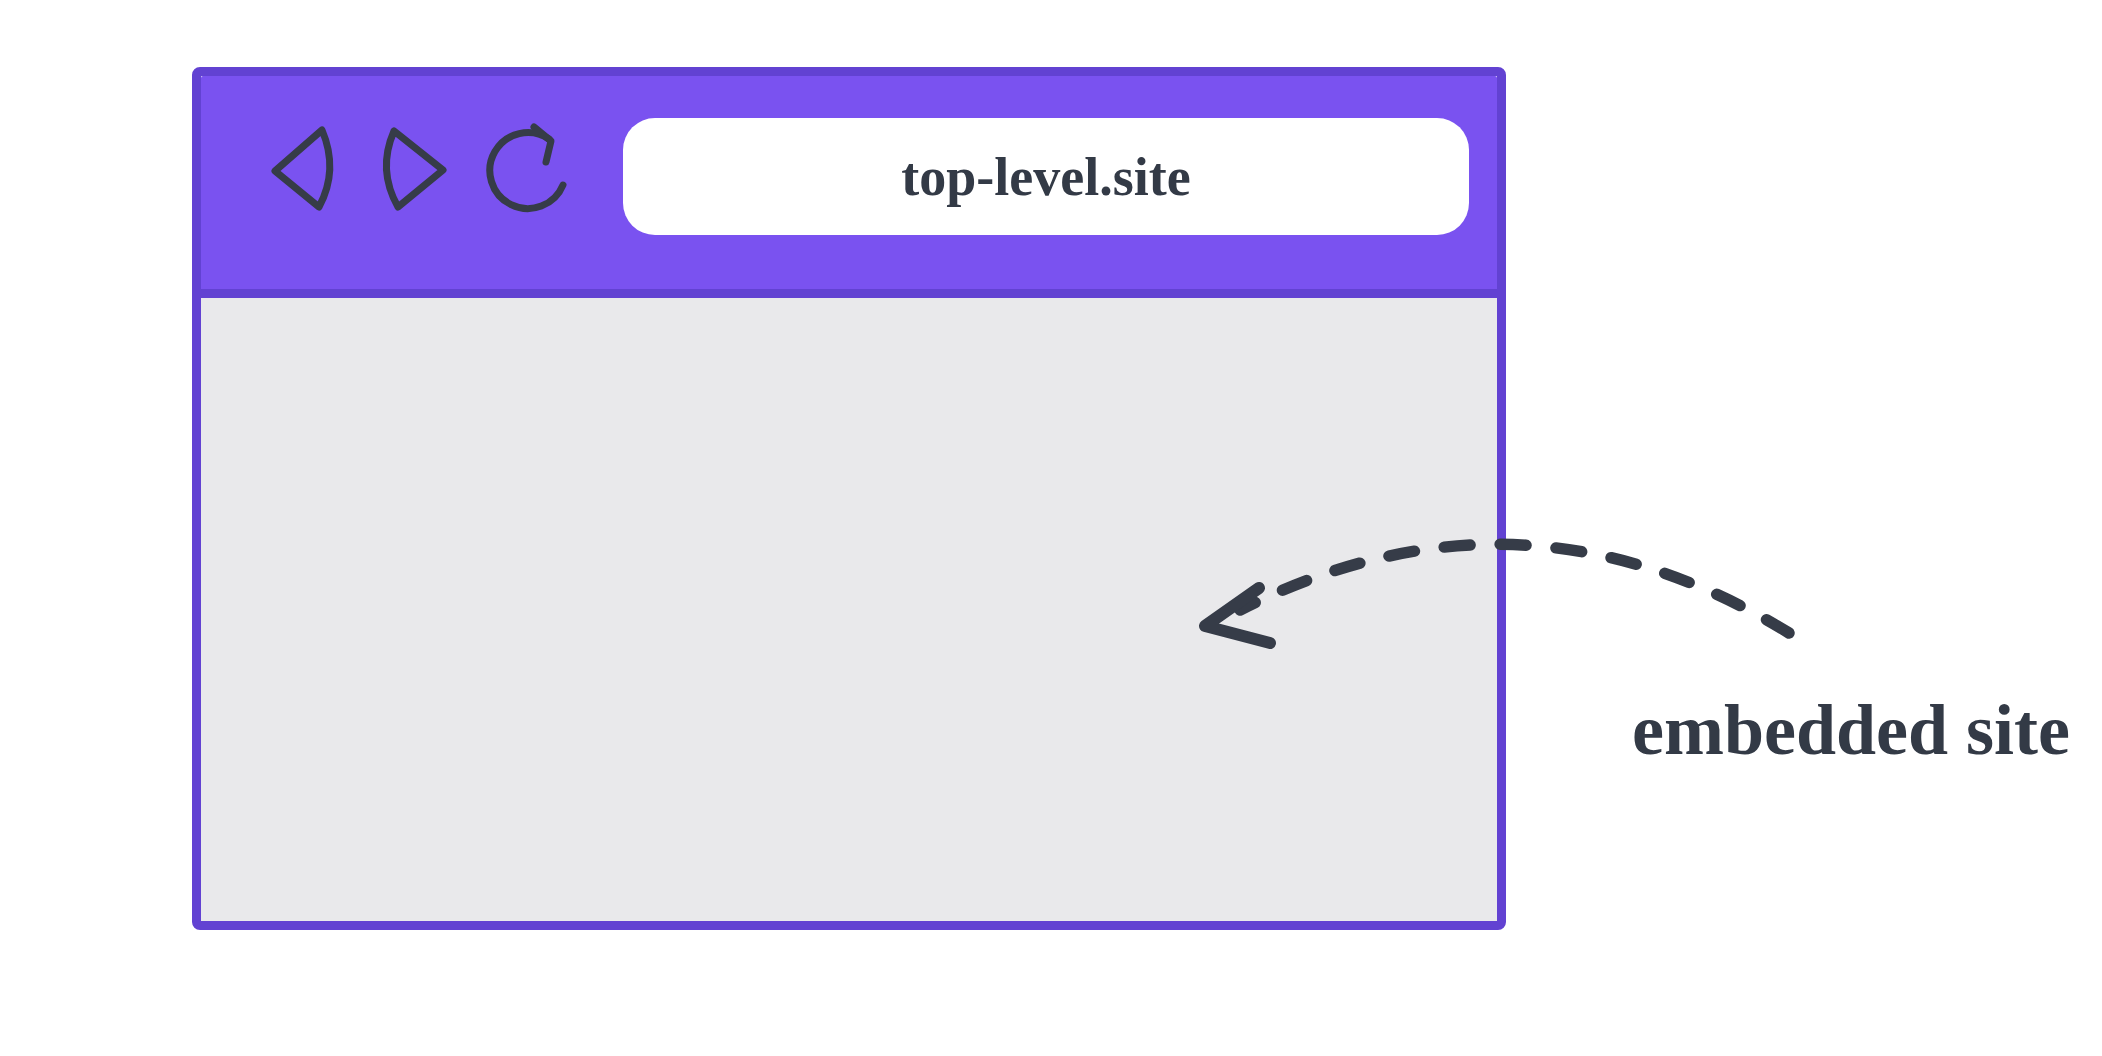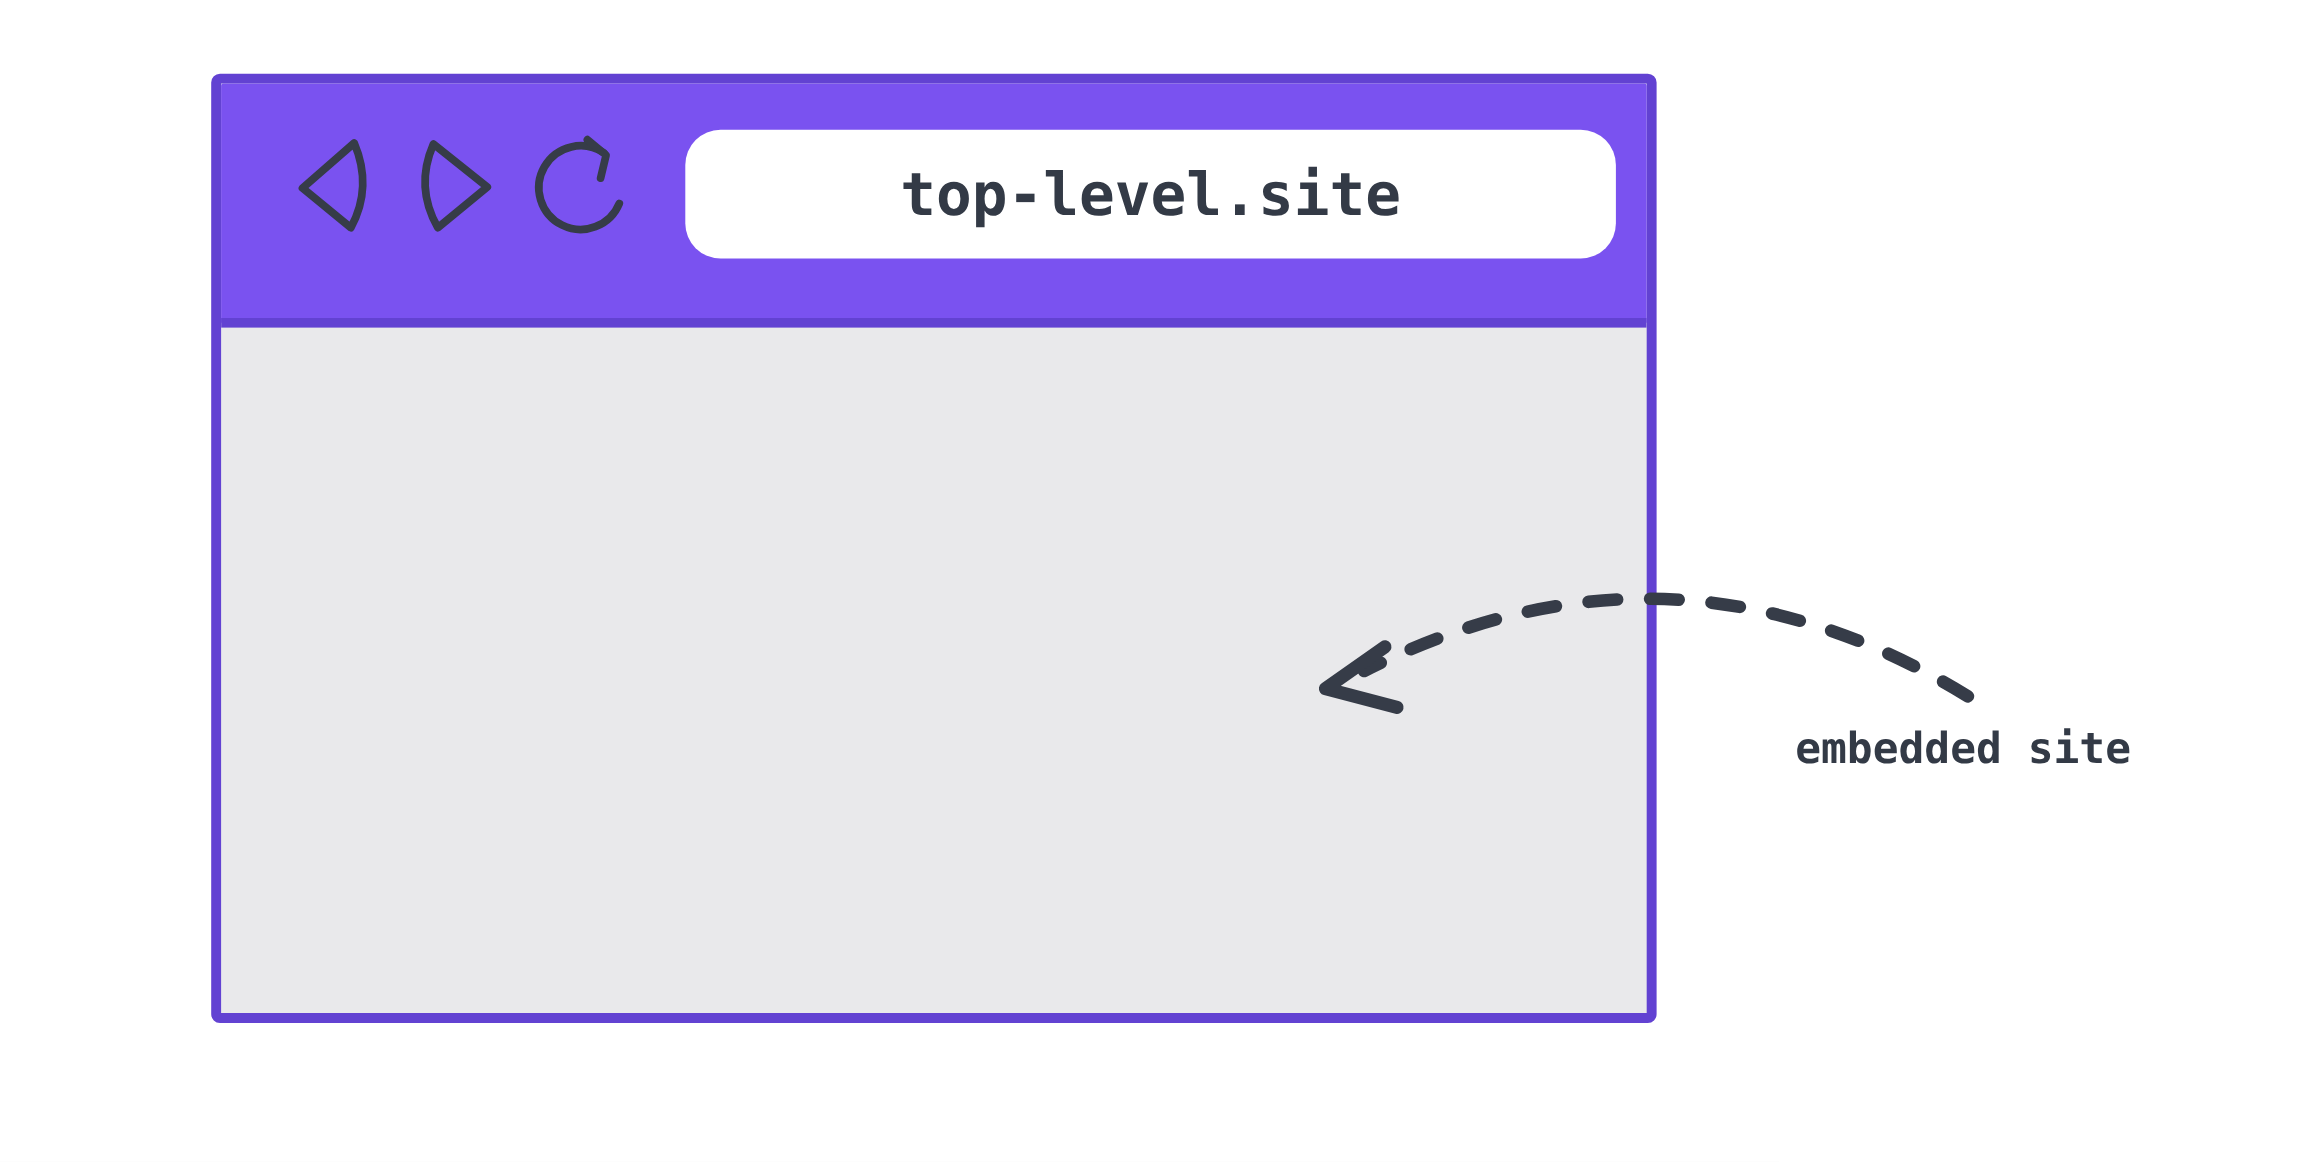--- a/index.html
+++ b/index.html
@@ -7,20 +7,21 @@
     padding: 0;
     background: #ffffff;
     font-family: "DejaVu Sans Mono", "Liberation Mono", monospace;
   }
   .page {
     position: relative;
     width: 2102px;
     height: 1056px;
     background: #ffffff;
     overflow: hidden;
+    font-family: Liberation Serif, serif;
   }
   
   .window {
     position: absolute;
     left: 192px;
     top: 67px;
     width: 1314px;
     height: 863px;
     box-sizing: border-box;
     border: 9px solid #6242d2;
@@ -95,22 +96,22 @@
     left: 0;
     top: 0;
     width: 2102px;
     height: 1056px;
     pointer-events: none;
     z-index: 5;
   }
   .embed-label {
     position: absolute;
     left: 1632px;
-    top: 662px;
-    font-size: 39px;
+    top: 694px;
+    font-size: 72px;
     font-weight: bold;
     color: #333a46;
     line-height: 1;
     white-space: nowrap;
   }
 </style>
 </head>
 <body>
 
 <div class="page">

